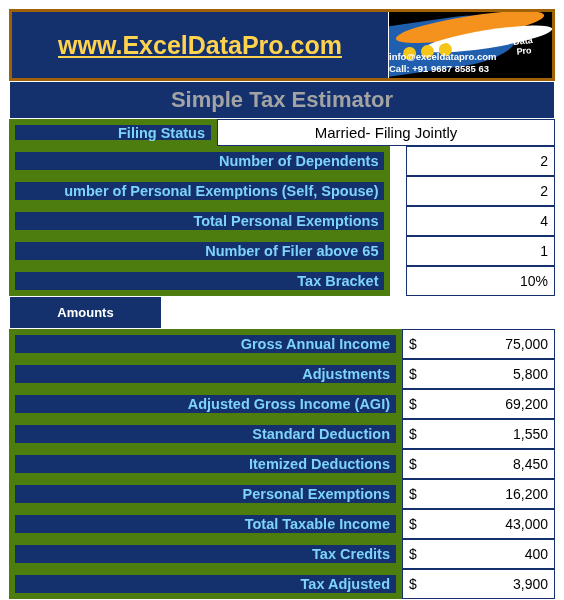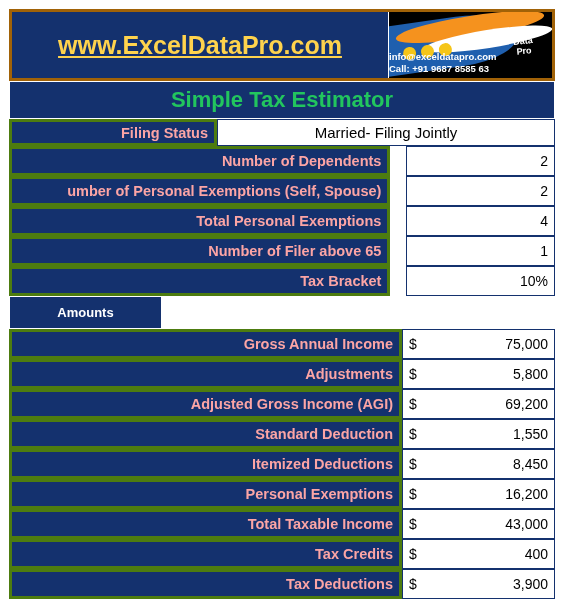--- a/index.html
+++ b/index.html
@@ -137,44 +137,44 @@
     display: flex;
     box-sizing: border-box;
   }
   .cell {
     box-sizing: border-box;
     display: flex;
     align-items: center;
   }
   .lbl {
     background: #14316e;
-    color: #fca5a5;
+    color: #7dd3fc;
     font-weight: bold;
     font-size: 14.5px;
     justify-content: flex-end;
     padding-right: 6px;
-    border: 3px solid #4d7c0f;
+    border: 6px solid #4d7c0f;
   }
   .val {
     background: #ffffff;
     color: #000000;
     border: 1px solid #14316e;
     font-size: 14px;
     justify-content: flex-end;
     padding-right: 6px;
   }
 
   
   .title-row {
     height: 38px;
   }
   .title-cell {
     width: 546px;
     background: #14316e;
-    color: #22c55e;
+    color: #a3a3a3;
     font-size: 22px;
     font-weight: bold;
     justify-content: center;
     border: 1px solid #ffffff;
   }
 
   
   .filing-row { height: 27px; }
   .filing-lbl { width: 208px; }
   .filing-val {
@@ -347,21 +347,21 @@
       </div>
     </div>
     <div class="row amt-row">
       <div class="cell lbl amt-lbl">Tax Credits</div>
       <div class="cell val amt-val">
         <span class="cur">$</span>
         <span class="num">400</span>
       </div>
     </div>
     <div class="row amt-row">
-      <div class="cell lbl amt-lbl">Tax Deductions</div>
+      <div class="cell lbl amt-lbl">Tax Adjusted</div>
       <div class="cell val amt-val">
         <span class="cur">$</span>
         <span class="num">3,900</span>
       </div>
     </div>
 
   </div>
 </div>
 
 </body></html>

